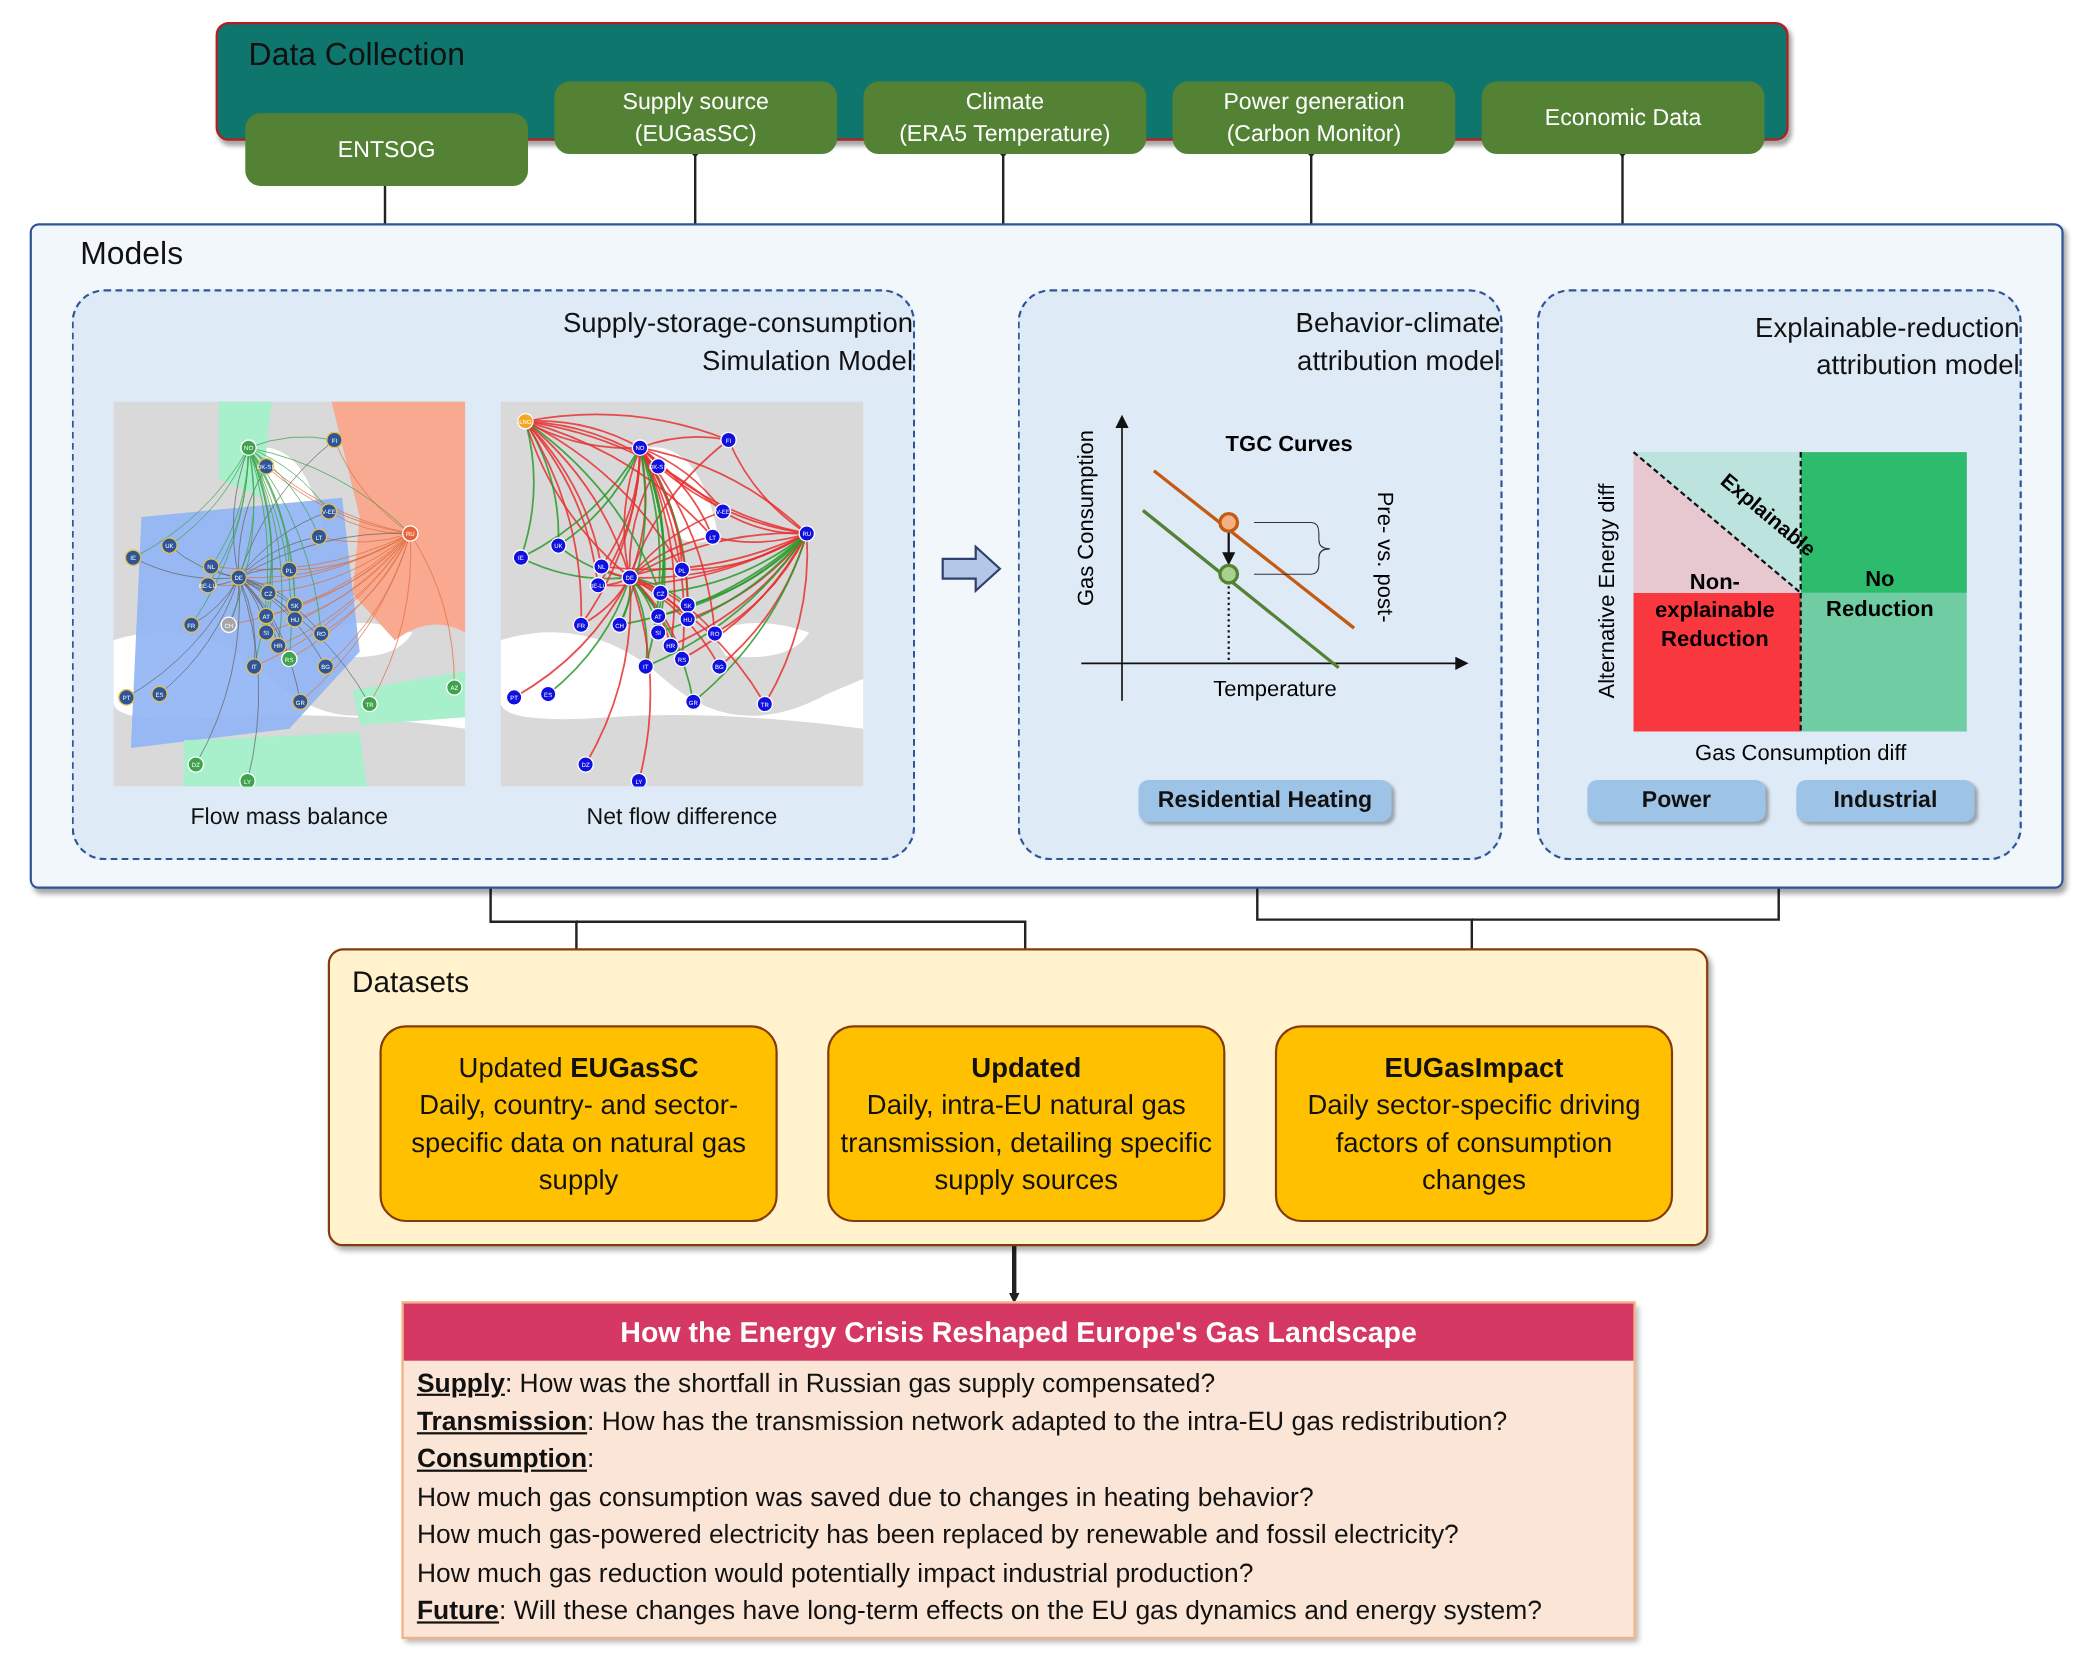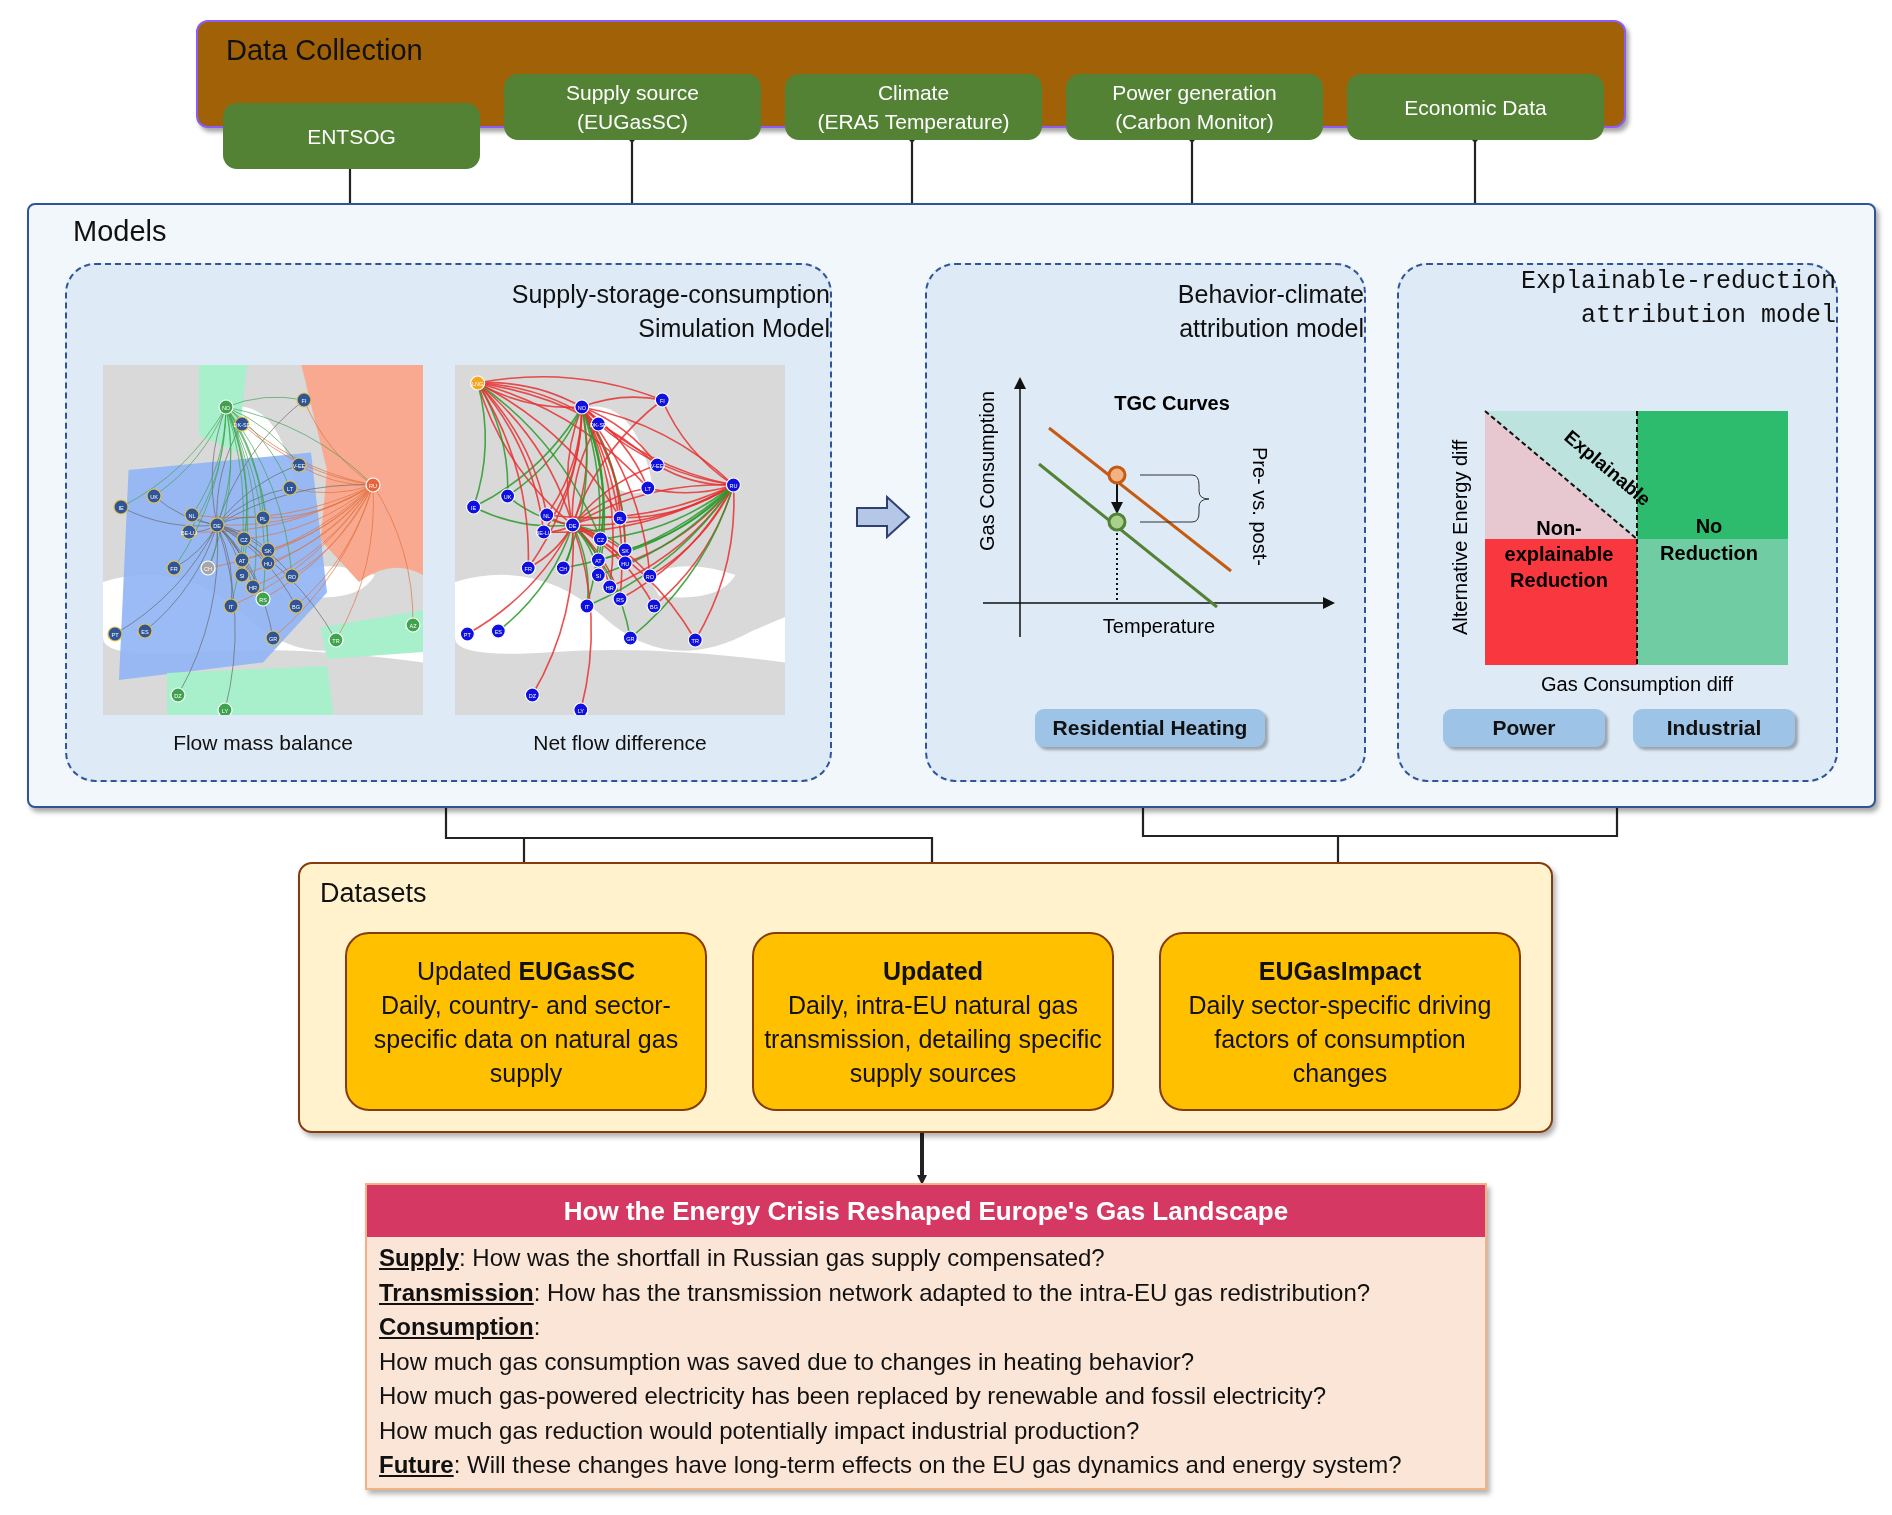--- a/index.html
+++ b/index.html
@@ -1,21 +1,21 @@
 <!DOCTYPE html>
 <html><head>
 <meta charset="utf-8">
 <style>
   html,body{margin:0;padding:0;background:#fff;}
   body{width:1892px;height:1515px;position:relative;overflow:hidden;font-family:"Liberation Sans","DejaVu Sans",sans-serif;color:#111;}
   .abs{position:absolute;box-sizing:border-box;}
   .center{display:flex;align-items:center;justify-content:center;text-align:center;}
 
   
-  #dc{left:196px;top:20px;width:1430px;height:108px;background:#a16207;border:2px solid #8b5cf6;border-radius:12px;box-shadow:3px 4px 4px rgba(0,0,0,.35);}
+  #dc{left:196px;top:20px;width:1430px;height:108px;background:#0f766e;border:2px solid #b91c1c;border-radius:12px;box-shadow:3px 4px 4px rgba(0,0,0,.35);}
   #dc .title{left:28px;top:12px;font-size:29px;color:#111;}
   .dcbtn{top:52px;height:66px;width:257px;background:#548235;border-radius:14px;color:#fff;font-size:21px;line-height:29px;}
 
   
   #models{left:27px;top:203px;width:1849px;height:605px;background:#f2f7fc;border:2px solid #2f5597;border-radius:8px;box-shadow:3px 4px 5px rgba(0,0,0,.35);}
   #models .title{left:44px;top:10px;font-size:29px;}
   .panel{background:#deeaf6;border:2px dashed #2f5597;border-radius:30px;}
   .panel-title{font-size:25px;line-height:34px;text-align:right;width:100%;left:0;}
   .tag{background:#9dc3e6;border-radius:9px;font-weight:bold;font-size:21px;box-shadow:3px 3px 3px rgba(0,0,0,.3);}
 
@@ -569,21 +569,21 @@
       <circle cx="190" cy="157" r="8" fill="#a9d18e" stroke="#548235" stroke-width="3"></circle>
       <path d="M213,110 H265 Q272,110 272,120 V126 Q272,134 282,134 Q272,134 272,142 V148 Q272,157 265,157 H213" fill="none" stroke="#333" stroke-width="1"></path>
       <text transform="translate(326,82) rotate(90)" font-size="20">Pre- vs. post-</text>
       <text transform="translate(67,186) rotate(-90)" font-size="20">Gas Consumption</text>
       <text x="232" y="268" text-anchor="middle" font-size="20">Temperature</text>
     </svg>
     <div class="abs tag center" style="left:108px;top:444px;width:230px;height:38px;">Residential Heating</div>
   </div>
 
   <div class="abs panel" style="left:1368px;top:58px;width:441px;height:519px;">
-    <div class="abs panel-title" style="top:0;font-family:Liberation Mono, monospace;">
+    <div class="abs panel-title" style="top:16px;">
       <div>Explainable-reduction</div>
       <div>attribution model</div>
     </div>
     <svg class="abs" style="left:0;top:100px;width:441px;height:330px;" width="441" height="330">
       <rect x="238" y="46" width="151" height="128" fill="#2dbb6e"></rect>
       <rect x="238" y="174" width="151" height="126" fill="#6fcca3"></rect>
       <rect x="86" y="174" width="152" height="126" fill="#f8383e"></rect>
       <polygon points="86,46 238,174 86,174" fill="#e7c7d0"></polygon>
       <polygon points="86,46 238,46 238,174" fill="#bce3dd"></polygon>
       <line x1="86" y1="46" x2="238" y2="174" stroke="#111" stroke-width="2" stroke-dasharray="5,3"></line>

